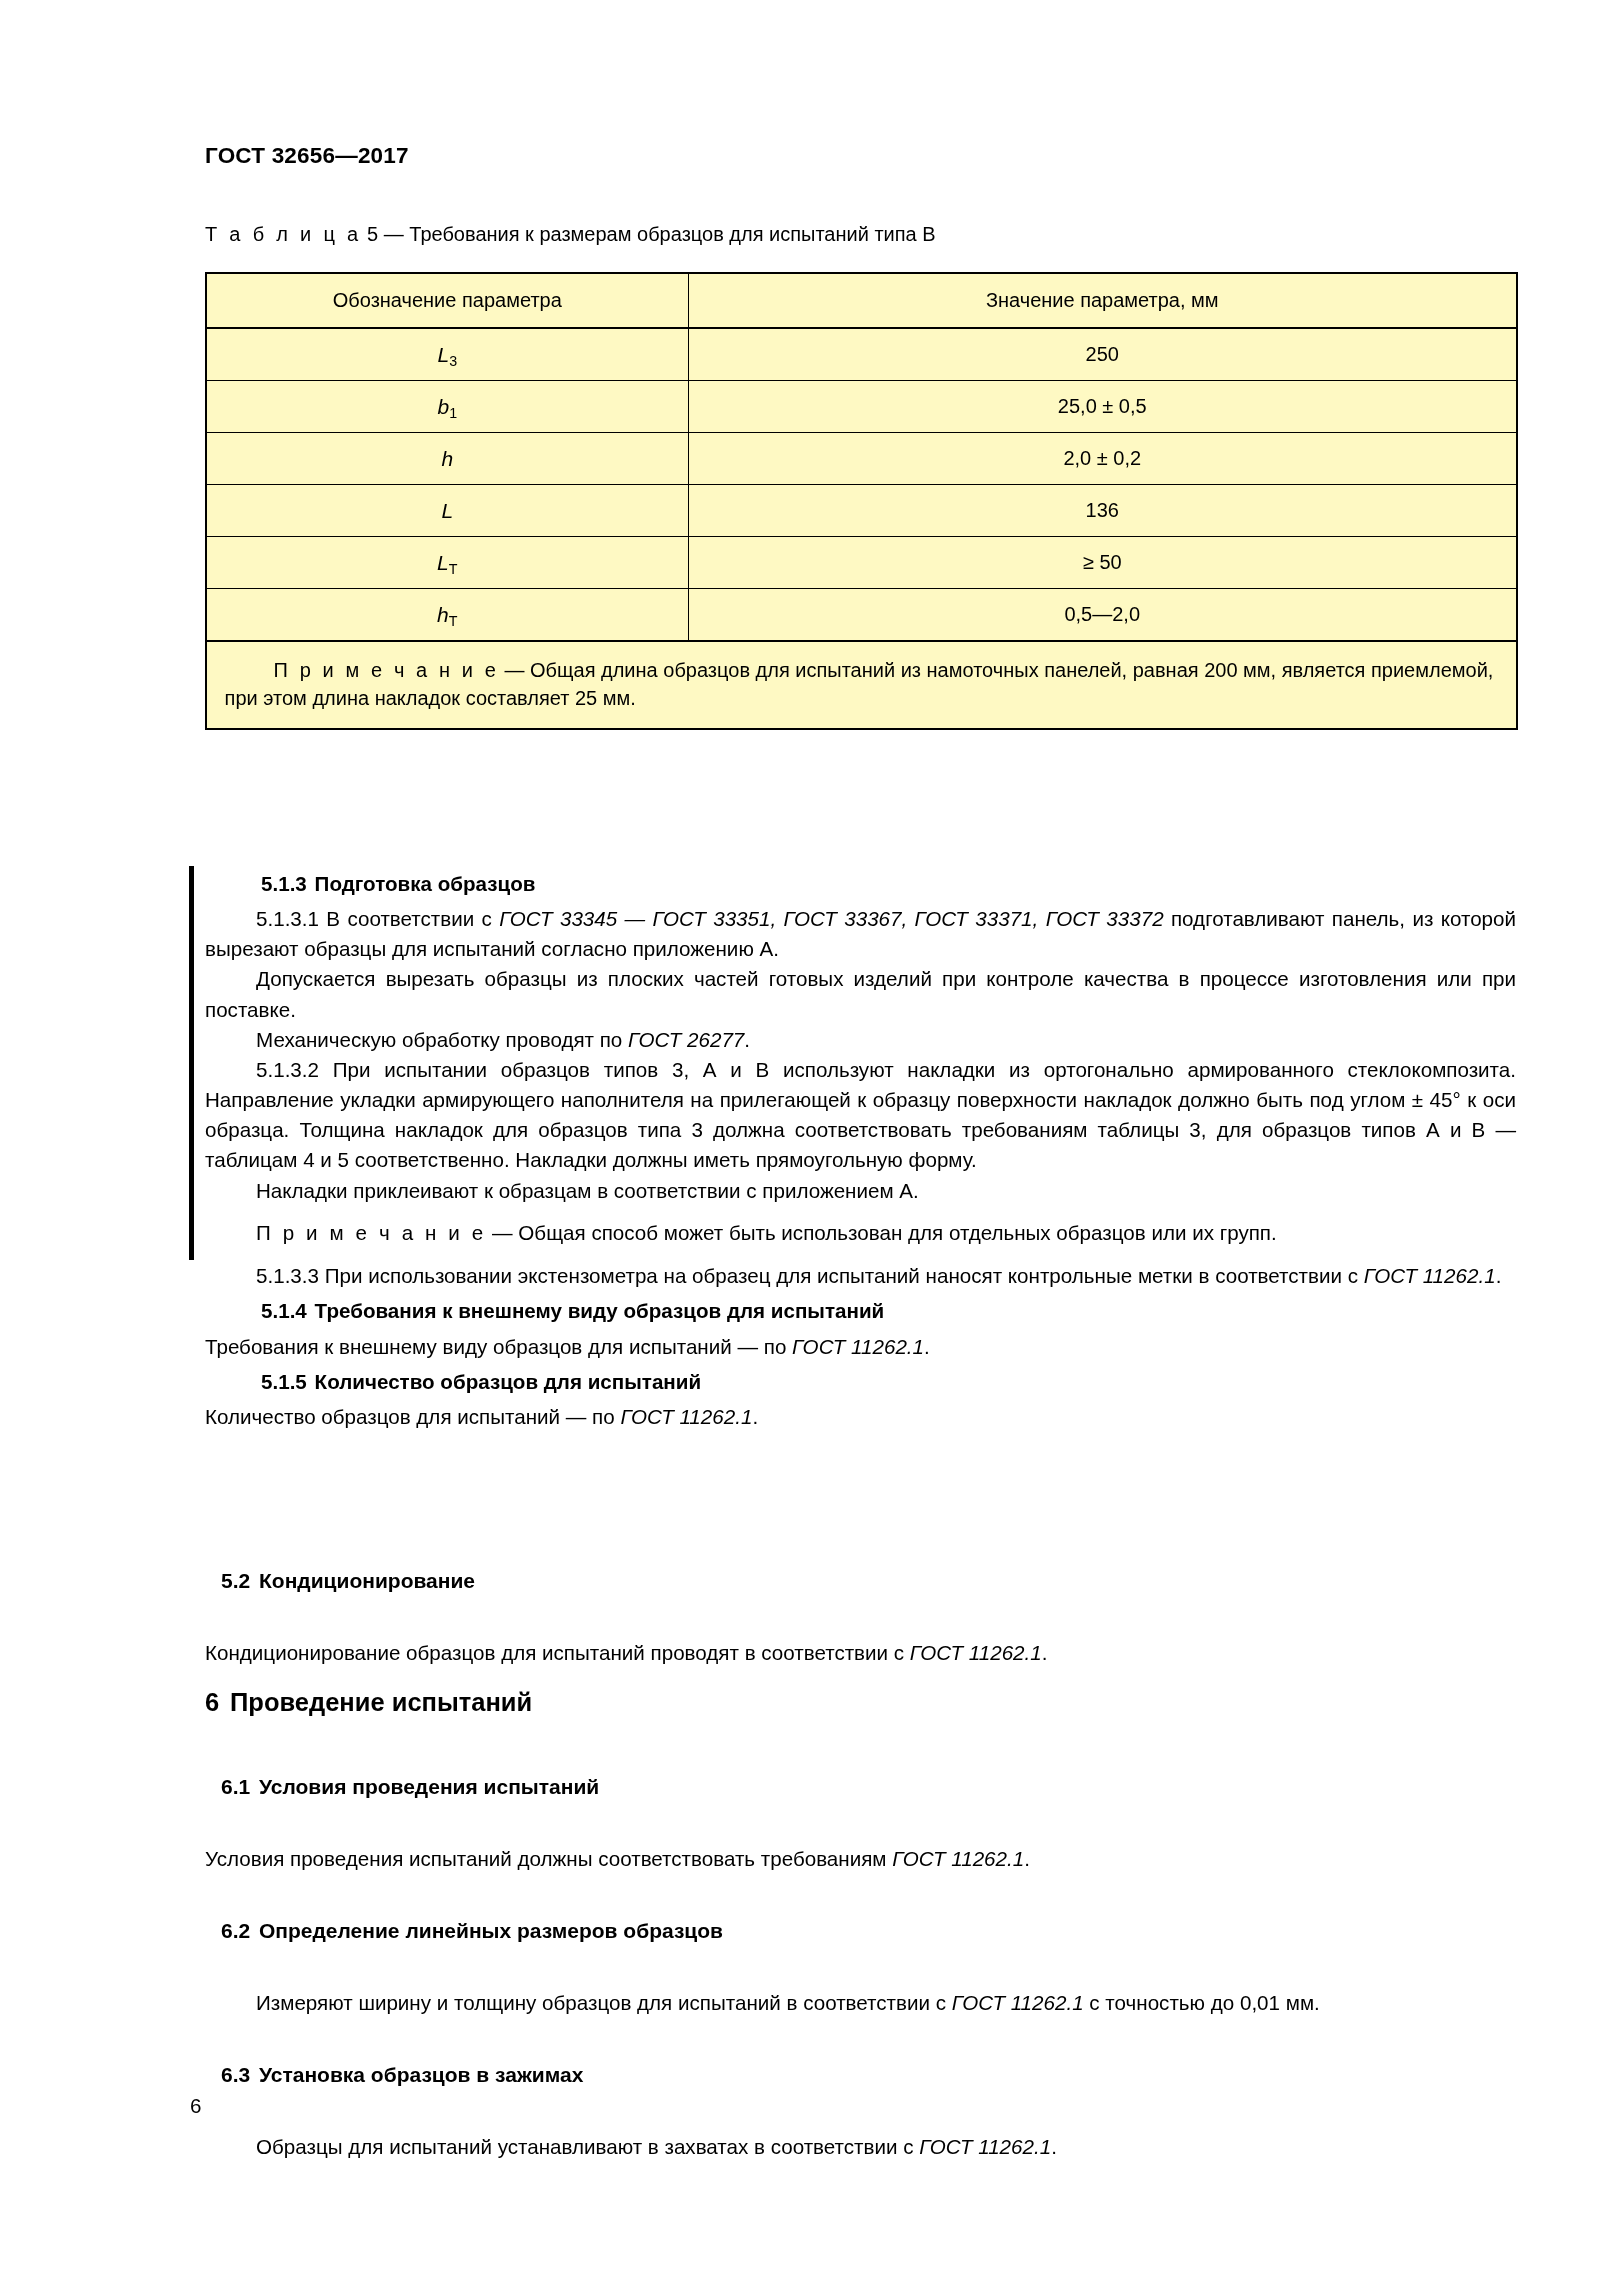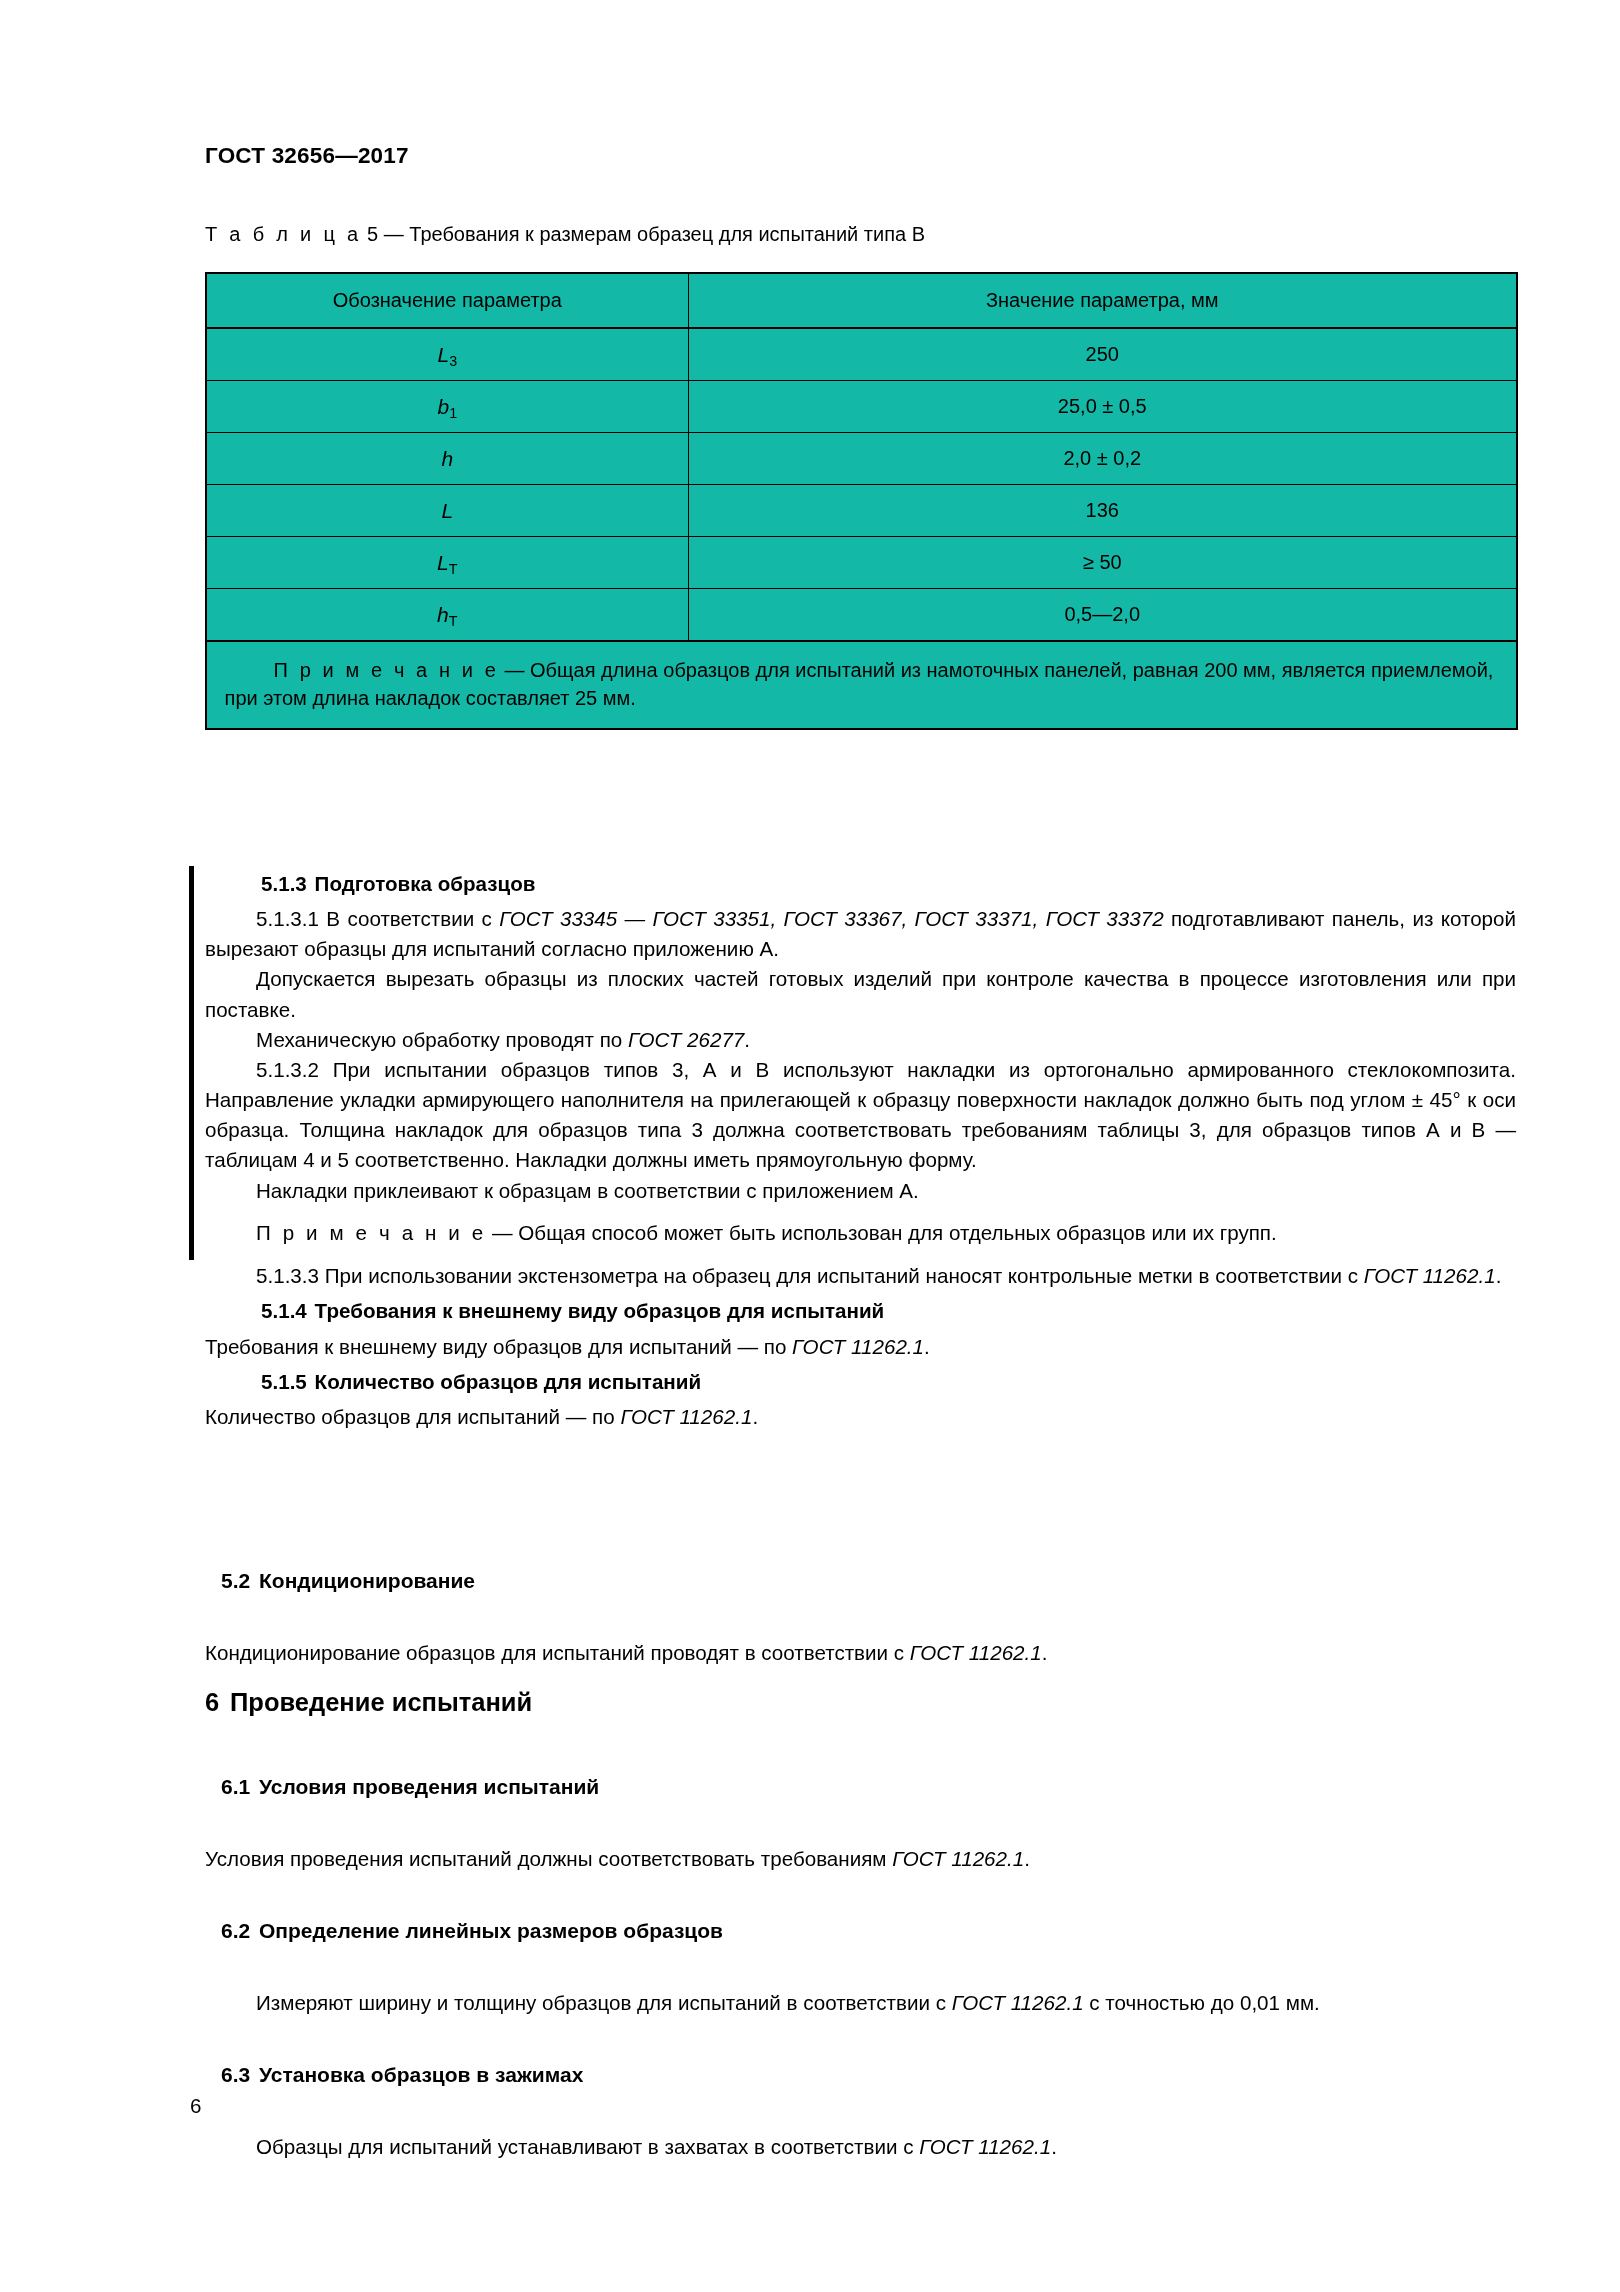--- a/index.html
+++ b/index.html
@@ -61,21 +61,21 @@
   .spec-table col.c1 { width: 482px; }
   .spec-table col.c2 { width: 829px; }
 
   .spec-table td,
   .spec-table th {
     border: 1px solid #000;
     padding: 0;
     text-align: center;
     vertical-align: middle;
     font-weight: normal;
-    background: #14b8a6;
+    background: #fef9c3;
   }
   .spec-table .outer-l { border-left: 2.9px solid #000; }
   .spec-table .outer-r { border-right: 2.9px solid #000; }
 
   .head-row th {
     height: 53px;
     border-top: 2.9px solid #000;
     border-bottom: 2.9px solid #000;
   }
   .body-row td {
@@ -183,21 +183,21 @@
 <body>
 
 <div class="page">
 
   <div class="doc-header">ГОСТ 32656—2017</div>
 
   <div class="table-caption">
     <span class="spaced">Т а б л и ц а</span>
     <span>5</span>
     <span>—</span>
-    <span>Требования к размерам образец для испытаний типа В</span>
+    <span>Требования к размерам образцов для испытаний типа В</span>
   </div>
 
   <table class="spec-table">
     <colgroup>
         <col class="c1">
         <col class="c2">
       </colgroup>
     <thead>
       <tr class="head-row">
         <th class="outer-l">Обозначение параметра</th>

